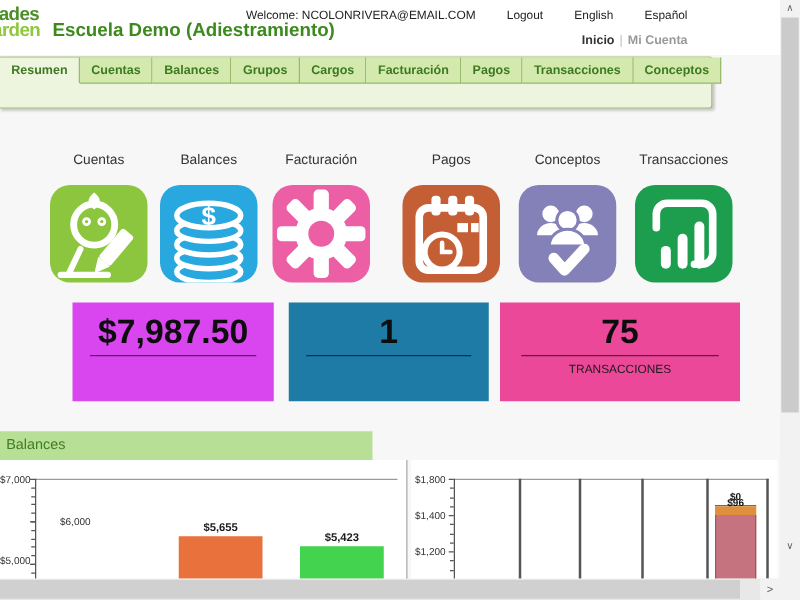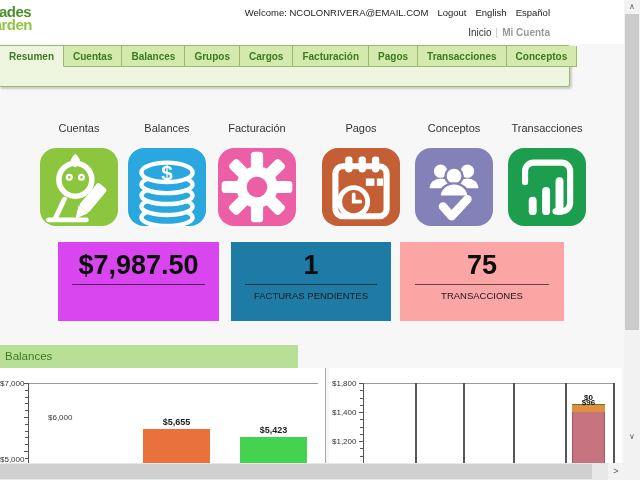--- a/index.html
+++ b/index.html
@@ -7,23 +7,23 @@
   body{font-family:"Liberation Sans",sans-serif}
   .screen{position:relative;width:640px;height:480px;overflow:hidden;background:#f7f7f7}
 
   
   .header{position:absolute;left:0;top:0;width:624px;height:44px;background:#fff}
   .logo{position:absolute;left:-15px;top:5px;font-weight:bold;font-size:15px;line-height:13px;letter-spacing:-.5px;cursor:pointer}
   .logo .l1{color:#4a8f28;display:block}
   .logo .l2{color:#8fc73e;display:block}
   .school-title{position:absolute;left:42px;top:16px;font-size:15px;font-weight:bold;color:#3c8a1d}
   .topline{position:absolute;top:7px;right:74px;font-size:9.5px;color:#222;white-space:nowrap}
-  .topline a{color:#222;text-decoration:none;margin-left:9px;cursor:pointer}
+  .topline a{color:#222;text-decoration:none;margin-left:25px;cursor:pointer}
   .navline{position:absolute;top:27px;right:74px;font-size:10px;white-space:nowrap}
-  .navline .inicio{color:#333;font-weight:normal;text-decoration:none;cursor:pointer}
+  .navline .inicio{color:#333;font-weight:bold;text-decoration:none;cursor:pointer}
   .navline .navsep{color:#bbb;margin:0 4px}
   .navline .micuenta{color:#999;font-weight:bold;text-decoration:none;cursor:pointer}
 
   
   .tabbar{position:absolute;left:0;top:45px;width:570px;height:42px;background:#edf5de;
     border:1px solid #9abb6e;border-left:none;border-radius:0 3px 3px 0;
     box-shadow:1.5px 1.5px 2px rgba(0,0,0,.18)}
   .tabs-row{display:flex;height:21px}
   .tab{padding:0 9px;line-height:21px;font-size:10px;font-weight:bold;color:#3c7a1f;
     background:#d3e9ae;border-right:1px solid #9abb6e;border-bottom:1px solid #9abb6e;cursor:pointer;white-space:nowrap}
@@ -76,20 +76,21 @@
 </head>
 <body>
 
 <div class="screen">
 
   <div class="header">
     <div class="logo">
       <span class="l1">grades</span>
       <span class="l2">garden</span>
     </div>
+    <div class="school-title">Escuela Demo (Adiestramiento)</div>
     <div class="topline">
       <span>Welcome: NCOLONRIVERA@EMAIL.COM</span><a>Logout</a><a>English</a><a>Español</a>
     </div>
     <div class="navline">
       <a class="inicio">Inicio</a><span class="navsep">|</span><a class="micuenta">Mi Cuenta</a>
     </div>
   </div>
 
   <div class="tabbar">
     <div class="tabs-row" id="tabs-row">
@@ -184,38 +185,37 @@
       </div>
     </div>
   <div id="kpis">
       <div class="kpi" style="left: 58px; width: 161px; background: #d946ef;">
         <div class="kvalue">$7,987.50</div>
         <div class="kdiv"></div>
       </div>
       <div class="kpi" style="left: 231px; width: 160px; background: rgb(30, 123, 166);">
         <div class="kvalue">1</div>
         <div class="kdiv"></div>
-        <div class="klabel">FACTURAS PENDIENTES</div>
-      </div>
-      <div class="kpi" style="left: 400px; width: 164px; background: #fca5a5;">
+      </div>
+      <div class="kpi" style="left: 400px; width: 192px; background: #ec4899;">
         <div class="kvalue">75</div>
         <div class="kdiv"></div>
         <div class="klabel">TRANSACCIONES</div>
       </div>
     </div>
 
   <div class="panel-header left">Balances</div>
   <div class="chart-body" id="chart-left">
       <div class="plot-topline" style="left: 28px; top: 15px; width: 290px;"></div>
       <div class="axis-line" style="left: 28px; top: 15px; width: 1px; height: 80px;"></div>
       <div class="ax-label" style="left: 0px; width: 24px; top: 11px;">$7,000</div>
       <div class="ax-tick" style="left: 24px; top: 15px; width: 4px; height: 1px;"></div>
       <div class="ax-label" style="left: 0px; width: 24px; top: 45px; padding-left: 48px;">$6,000</div>
       <div class="ax-tick" style="left: 24px; top: 49px; width: 4px; height: 1px;"></div>
-      <div class="ax-label" style="left: 0px; width: 24px; top: 87px;">$5,000</div>
+      <div class="ax-label" style="left: 0px; width: 24px; top: 76px;">$5,000</div>
       <div class="ax-tick" style="left: 24px; top: 83px; width: 4px; height: 1px;"></div>
       <div class="ax-tick" style="left: 25px; top: 21.8px; width: 3px; height: 1px;"></div>
       <div class="ax-tick" style="left: 25px; top: 28.6px; width: 3px; height: 1px;"></div>
       <div class="ax-tick" style="left: 25px; top: 35.4px; width: 3px; height: 1px;"></div>
       <div class="ax-tick" style="left: 25px; top: 42.2px; width: 3px; height: 1px;"></div>
       <div class="ax-tick" style="left: 25px; top: 49px; width: 3px; height: 1px;"></div>
       <div class="ax-tick" style="left: 25px; top: 55.8px; width: 3px; height: 1px;"></div>
       <div class="ax-tick" style="left: 25px; top: 62.6px; width: 3px; height: 1px;"></div>
       <div class="ax-tick" style="left: 25px; top: 69.4px; width: 3px; height: 1px;"></div>
       <div class="ax-tick" style="left: 25px; top: 76.2px; width: 3px; height: 1px;"></div>

